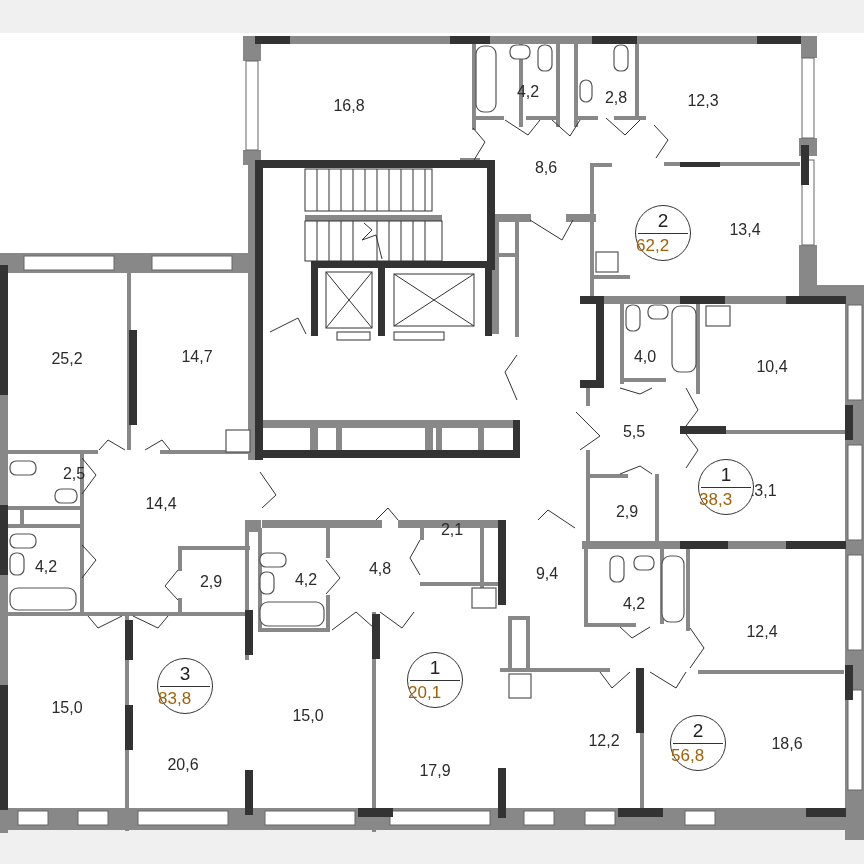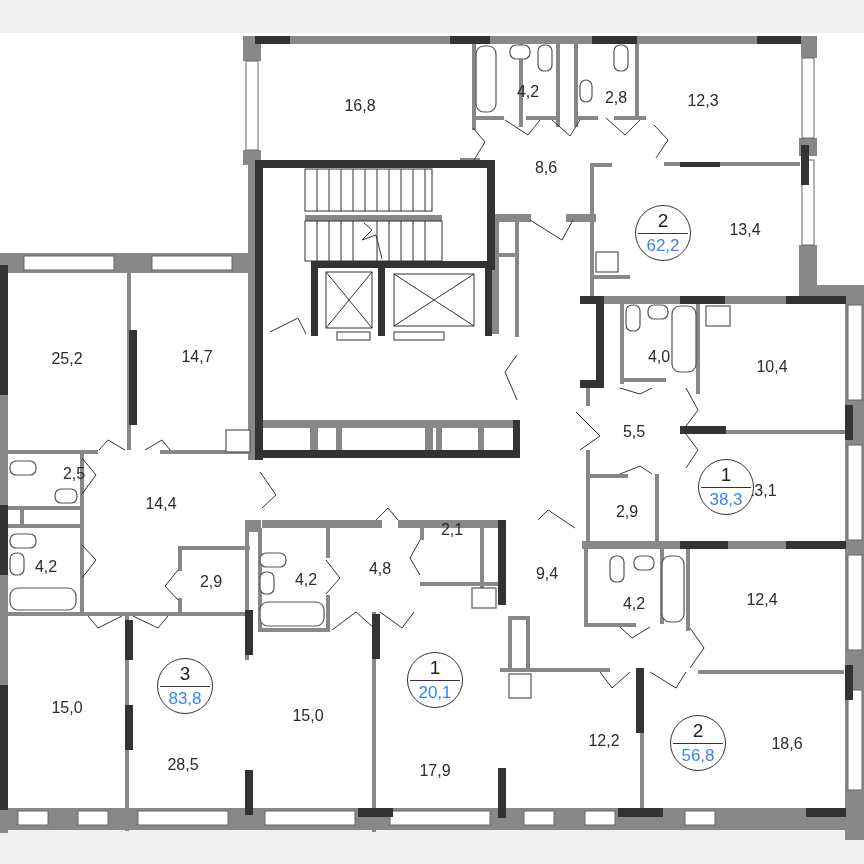--- a/index.html
+++ b/index.html
@@ -5,21 +5,21 @@
   html, body { margin:0; padding:0; }
   body { width:864px; height:864px; background:#f0f0f0; position:relative; overflow:hidden;
          font-family:"Liberation Sans", sans-serif; }
   #plan { position:absolute; left:0; top:0; width:864px; height:864px; }
   .room-label { position:absolute; font-size:16px; color:#2b2b2b; transform:translate(-50%,-50%);
                 white-space:nowrap; }
   .apt-badge { position:absolute; width:56px; height:56px; border:1px solid #333; border-radius:50%;
                background:#fff; transform:translate(-50%,-50%); box-sizing:border-box; }
   .apt-badge .rooms { position:absolute; left:0; right:0; top:4px; text-align:center; font-size:19px; color:#222; }
   .apt-badge .line { position:absolute; left:2px; right:2px; top:27px; height:1px; background:#333; }
-  .apt-badge .area { position:absolute; left:0; right:0; top:30px; text-align:center; font-size:17px; color:#3b82f6; }
+  .apt-badge .area { position:absolute; left:0; right:0; top:30px; font-size:17px; color:#a16207; }
 </style>
 </head>
 <body>
 
 <svg id="plan" viewBox="0 0 864 864" xmlns="http://www.w3.org/2000/svg">
 
   <g fill="#ffffff">
     <rect x="0" y="33" width="864" height="797"></rect>
   </g>
 
@@ -292,45 +292,45 @@
     <path d="M686,434 L698,450 L686,468"></path>
     <path d="M620,474 L640,466 L652,474"></path>
     <path d="M620,627 L632,638 L650,627"></path>
     <path d="M690,628 L704,648 L690,668"></path>
     <path d="M600,672 L612,688 L630,672"></path>
     <path d="M650,672 L676,688 L686,672"></path>
   </g>
 </svg>
 
 <div id="room-labels">
-  <div class="room-label" style="left:360px;top:106px">16,8</div>
+  <div class="room-label" style="left:349px;top:106px">16,8</div>
   <div class="room-label" style="left:528px;top:92px">4,2</div>
   <div class="room-label" style="left:616px;top:98px">2,8</div>
   <div class="room-label" style="left:703px;top:101px">12,3</div>
   <div class="room-label" style="left:546px;top:168px">8,6</div>
   <div class="room-label" style="left:745px;top:230px">13,4</div>
   <div class="room-label" style="left:67px;top:359px">25,2</div>
   <div class="room-label" style="left:197px;top:357px">14,7</div>
-  <div class="room-label" style="left:659px;top:357px">4,0</div>
+  <div class="room-label" style="left:645px;top:357px">4,0</div>
   <div class="room-label" style="left:772px;top:367px">10,4</div>
   <div class="room-label" style="left:634px;top:432px">5,5</div>
   <div class="room-label" style="left:74px;top:474px">2,5</div>
   <div class="room-label" style="left:161px;top:504px">14,4</div>
   <div class="room-label" style="left:761px;top:491px">13,1</div>
   <div class="room-label" style="left:627px;top:512px">2,9</div>
   <div class="room-label" style="left:46px;top:567px">4,2</div>
   <div class="room-label" style="left:211px;top:582px">2,9</div>
   <div class="room-label" style="left:306px;top:580px">4,2</div>
   <div class="room-label" style="left:380px;top:569px">4,8</div>
   <div class="room-label" style="left:452px;top:530px">2,1</div>
   <div class="room-label" style="left:547px;top:574px">9,4</div>
   <div class="room-label" style="left:634px;top:604px">4,2</div>
-  <div class="room-label" style="left:762px;top:600px">12,4</div>
+  <div class="room-label" style="left:762px;top:632px">12,4</div>
   <div class="room-label" style="left:67px;top:708px">15,0</div>
-  <div class="room-label" style="left:183px;top:765px">28,5</div>
+  <div class="room-label" style="left:183px;top:765px">20,6</div>
   <div class="room-label" style="left:308px;top:716px">15,0</div>
   <div class="room-label" style="left:435px;top:771px">17,9</div>
   <div class="room-label" style="left:604px;top:741px">12,2</div>
   <div class="room-label" style="left:787px;top:744px">18,6</div>
 </div>
 
 <div id="apartment-badges">
   <div class="apt-badge" style="left:663px;top:233px">
     <div class="rooms">2</div>
     <div class="line"></div>

